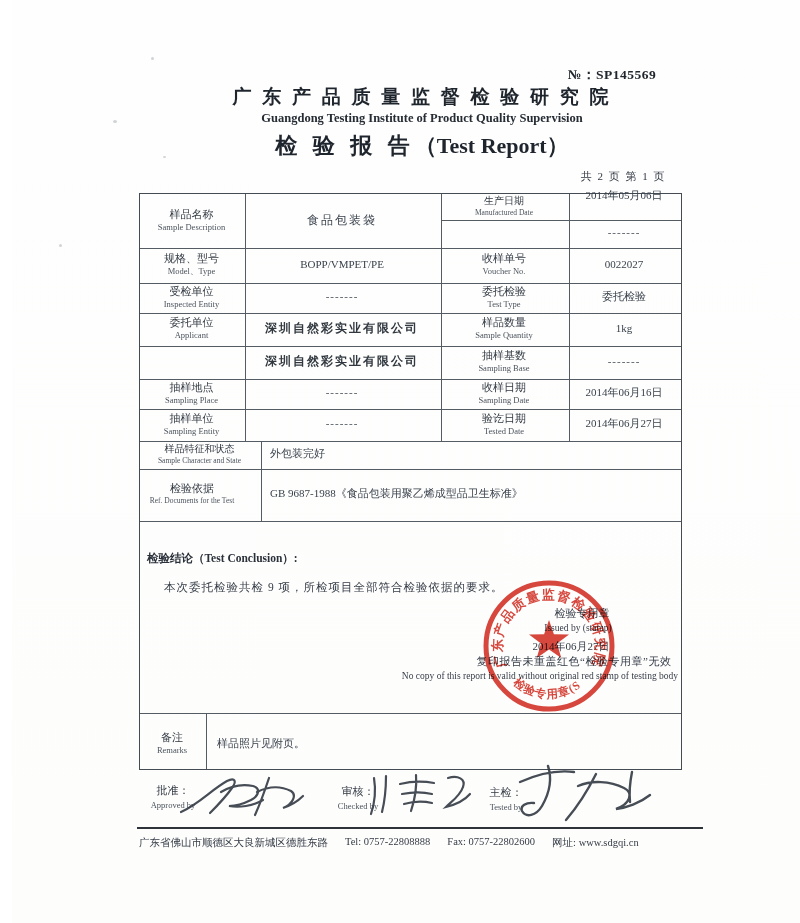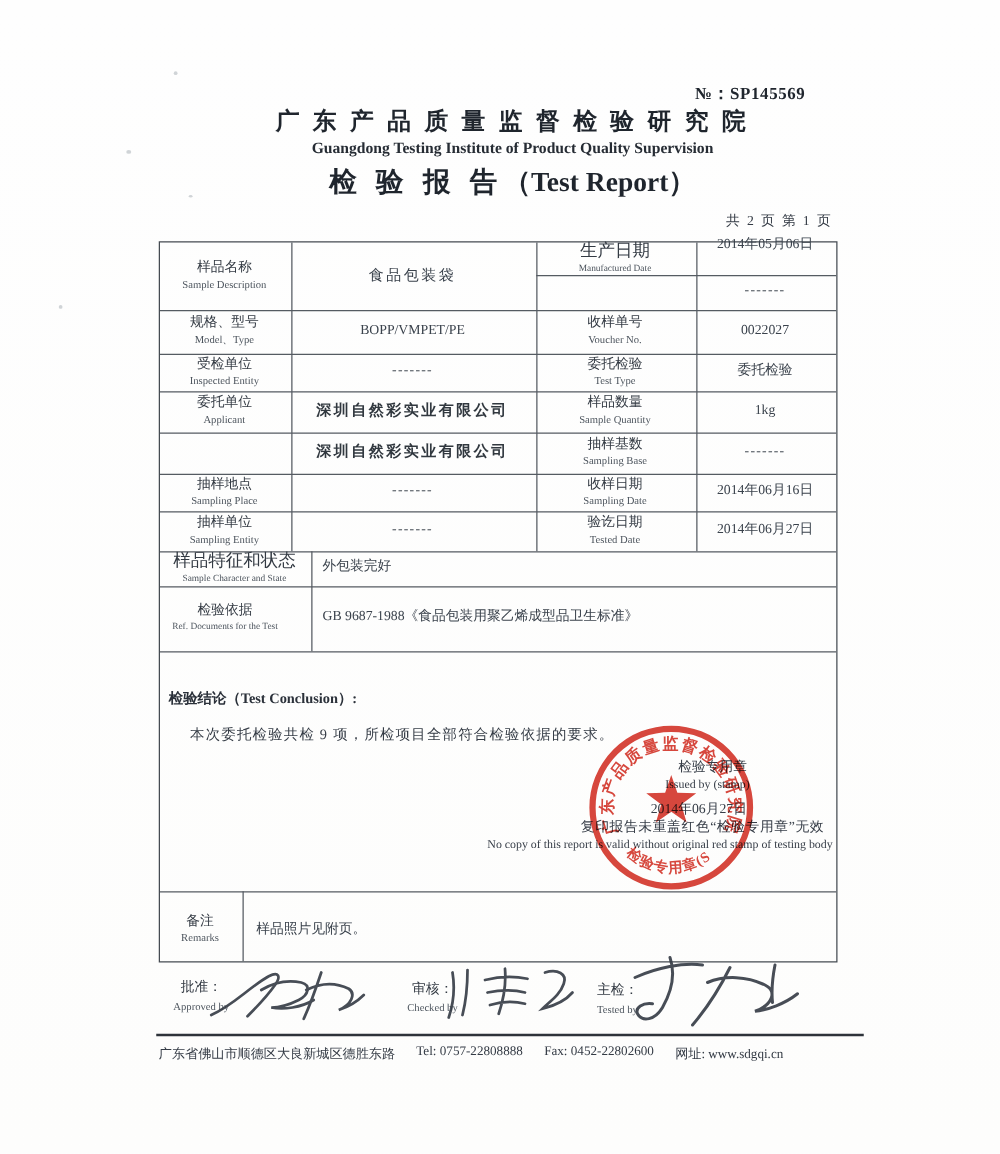--- a/index.html
+++ b/index.html
@@ -1,36 +1,36 @@
 <!DOCTYPE html>
 <html><head>
 <meta charset="utf-8">
 <style>
   html,body{margin:0;padding:0;}
   body{width:800px;height:923px;background:#ffffff;position:relative;overflow:hidden;
        font-family:"Liberation Serif","DejaVu Serif",serif;color:#3a424c;}
   .abs{position:absolute;}
-  .page{position:absolute;inset:0;background:linear-gradient(180deg,#fefefe 0%,#fdfdfc 100%);}
+  .page{position:absolute;inset:0;background:linear-gradient(180deg,#fefefe 0%,#fdfdfc 100%);margin-left:12px;}
   
   .report-no{position:absolute;left:556px;top:66px;font-size:13.5px;font-weight:bold;color:#20262e;letter-spacing:.5px;}
   .hblock{position:absolute;left:100px;width:620px;text-align:center;}
   .title-zh{top:84px;font-size:19px;font-weight:bold;color:#1f252d;letter-spacing:3px;}
   .title-en{top:111px;font-size:12.5px;font-weight:bold;color:#262c34;font-family:Liberation Serif, serif;}
   .report-title{top:131px;font-size:22px;font-weight:bold;color:#1f252d;}
   .report-title .zh{letter-spacing:5px;}
   .page-info{position:absolute;right:134px;top:169px;font-size:11px;color:#333a44;letter-spacing:1.5px;}
   
   .tbl{position:absolute;left:127px;top:193px;width:541px;height:575px;border:1.4px solid #454b52;}
   .hline{position:absolute;height:1px;background:#555b62;left:0;width:541px;}
   .vline{position:absolute;width:1px;background:#555b62;}
   .cell{position:absolute;display:flex;flex-direction:column;align-items:center;justify-content:center;text-align:center;line-height:1.25;}
   .cell.left{align-items:flex-start;text-align:left;}
   .lz{font-size:11px;color:#333a43;}
   .le{font-size:8.5px;color:#4c545d;}
-  .lz.sm{font-size:14px;}
+  .lz.sm{font-size:10px;}
   .le.sm{font-size:7.5px;}
   .val{font-size:11px;color:#3a424c;}
   .val.dash{letter-spacing:1px;color:#474e57;}
   .val.co{font-weight:bold;letter-spacing:2px;font-size:12px;color:#31383f;}
   .val.big{letter-spacing:2px;font-size:12px;}
   
   .cl-head{position:absolute;left:135px;top:551px;font-size:11.5px;font-weight:bold;color:#2b313a;}
   .cl-body{position:absolute;left:152px;top:580px;font-size:11.5px;color:#353c46;letter-spacing:1px;}
   .cline{position:absolute;transform:translateX(-50%);white-space:nowrap;color:#363d47;}
   
@@ -267,17 +267,17 @@
     <g fill="none" stroke="#343a44" stroke-width="2.4" stroke-linecap="round" opacity=".9">
       <path d="M8 20 C26 12 46 8 62 10 M36 4 C40 16 38 30 30 44 C24 54 14 56 10 49 C8 44 14 40 22 41"></path>
       <path d="M84 12 C76 28 66 44 54 58 M66 24 C80 18 98 19 112 26 C122 31 118 42 104 47 C114 46 128 41 138 33 M120 10 C118 20 117 30 118 40"></path>
     </g>
   </svg>
 
   <div class="foot-rule"></div>
   <div class="footer">
     <span>广东省佛山市顺德区大良新城区德胜东路</span>
     <span>Tel: 0757-22808888</span>
-    <span>Fax: 0452-22802600</span>
+    <span>Fax: 0757-22802600</span>
     <span>网址: www.sdgqi.cn</span>
   </div>
 
 </div>
 
 </body></html>

